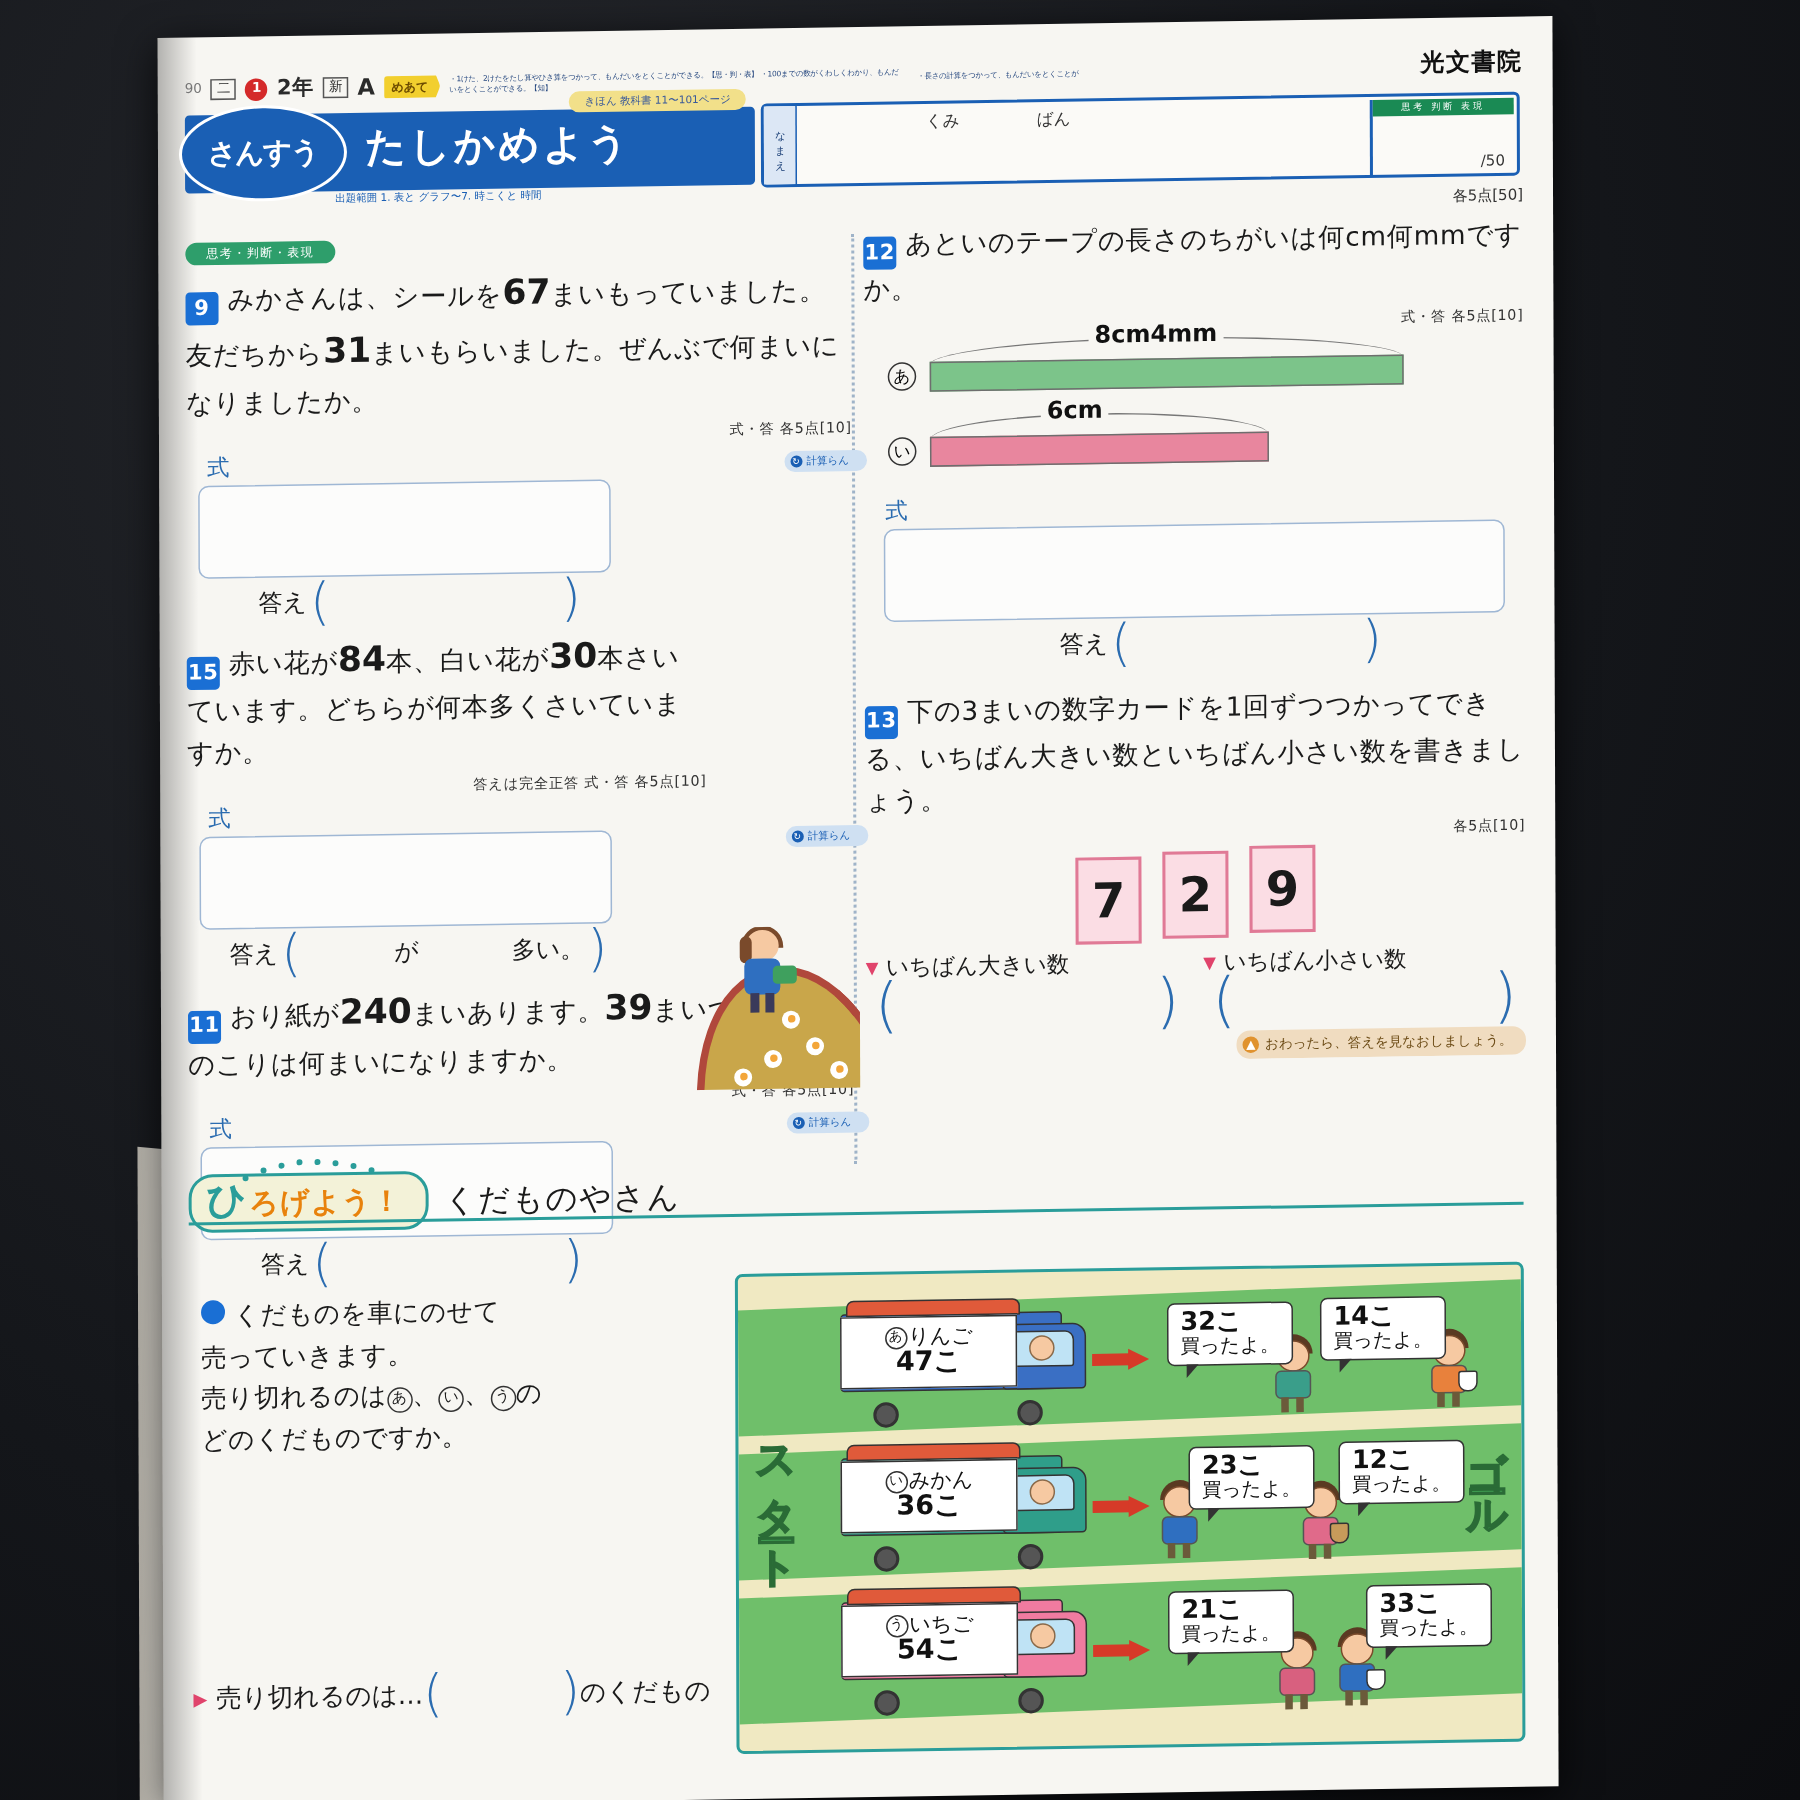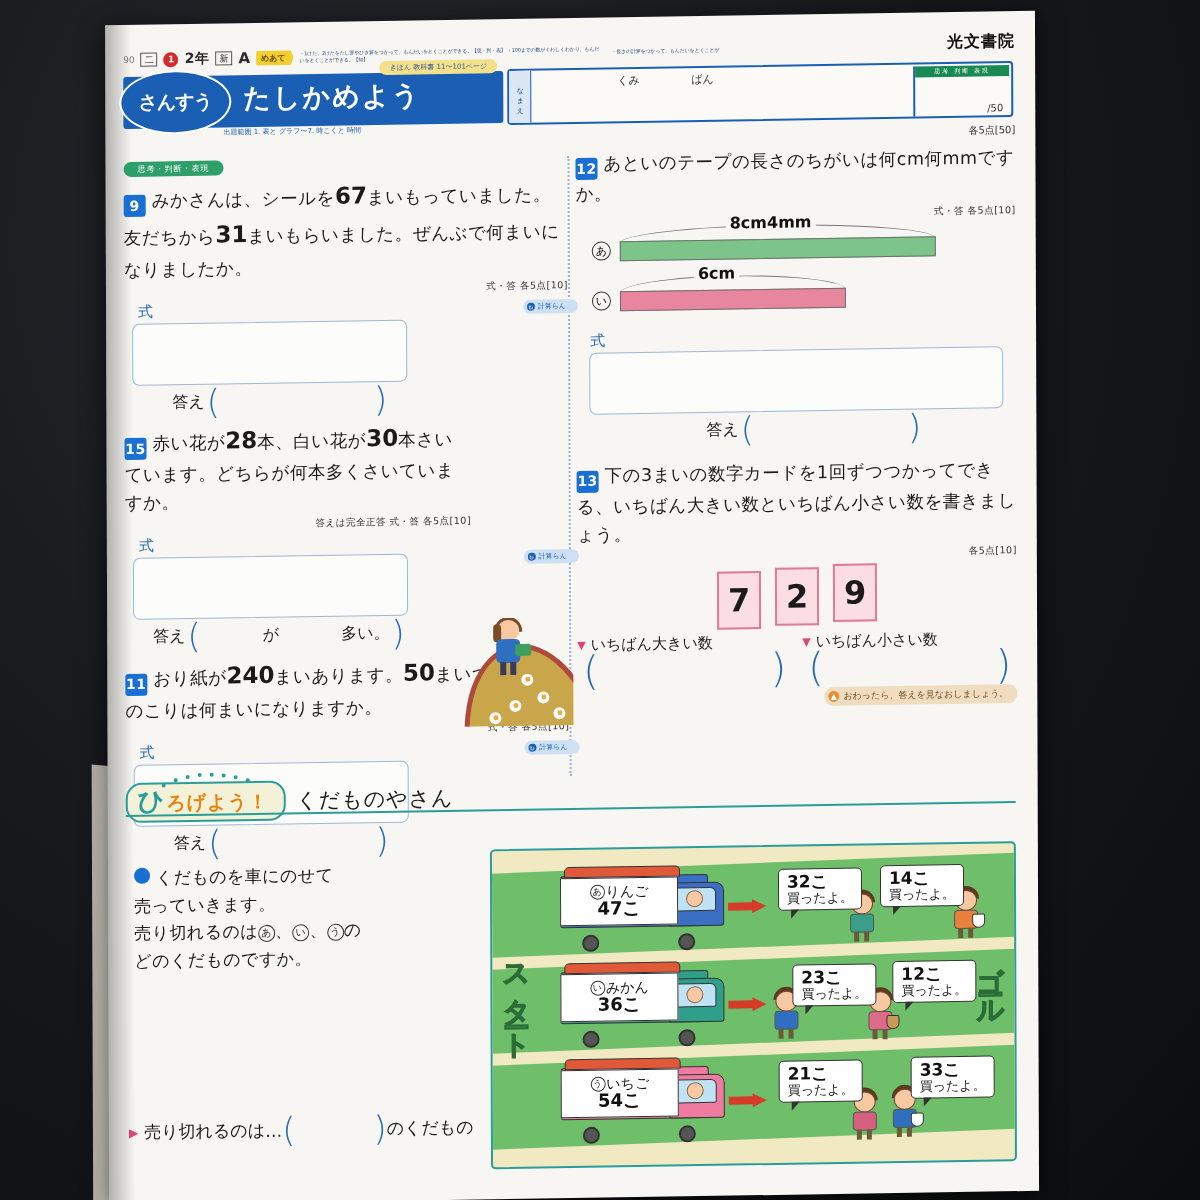--- a/index.html
+++ b/index.html
@@ -430,21 +430,21 @@
             <span>答え</span>
             <span class="paren">(</span>
             <span class="blank-sp" style="width:150px;"></span>
             <span class="paren">)</span>
           </div>
         </div>
 
         
         <div style="position:relative; margin-top:8px;">
           <div class="qtext" style="width:78%;">
-            <span class="qnum">15</span><span>赤い花が</span><span class="num">28</span><span>本、白い花が</span><span class="num">30</span><span>本さいています。どちらが</span><span>何本多くさいていますか。</span>
+            <span class="qnum">15</span><span>赤い花が</span><span class="num">84</span><span>本、白い花が</span><span class="num">30</span><span>本さいています。どちらが</span><span>何本多くさいていますか。</span>
           </div>
           <div class="pts" style="width:78%;">答えは完全正答 式・答 各5点[10]</div>
 
           <div class="flower-art">
             <div class="fa-arc"></div>
             <div class="fa-fl" style="right:24px; bottom:22px;"></div>
             <div class="fa-fl" style="right:52px; bottom:14px;"></div>
             <div class="fa-fl" style="right:8px; bottom:6px;"></div>
             <div class="fa-fl" style="right:40px; bottom:40px;"></div>
             <div class="fa-fl" style="right:72px; bottom:2px;"></div>
@@ -476,21 +476,21 @@
             <span>が</span>
             <span class="blank-sp" style="width:58px;"></span>
             <span>多い。</span>
             <span class="paren">)</span>
           </div>
         </div>
 
         
         <div style="margin-top:10px;">
           <div class="qtext">
-            <span class="qnum">11</span><span>おり紙が</span><span class="num">240</span><span>まいあります。</span><span class="num">50</span><span>まい</span><span>つかうと、のこりは何まいになりますか。</span>
+            <span class="qnum">11</span><span>おり紙が</span><span class="num">240</span><span>まいあります。</span><span class="num">39</span><span>まい</span><span>つかうと、のこりは何まいになりますか。</span>
           </div>
           <div class="pts">式・答 各5点[10]</div>
           <div style="position:relative;">
             <div class="shiki-label">式</div>
             <div style="position:absolute; right:-10px; top:-2px;">
               <span class="calc-chip">
                 <span class="c">↻</span>
                 <span>計算らん</span>
               </span>
             </div>

